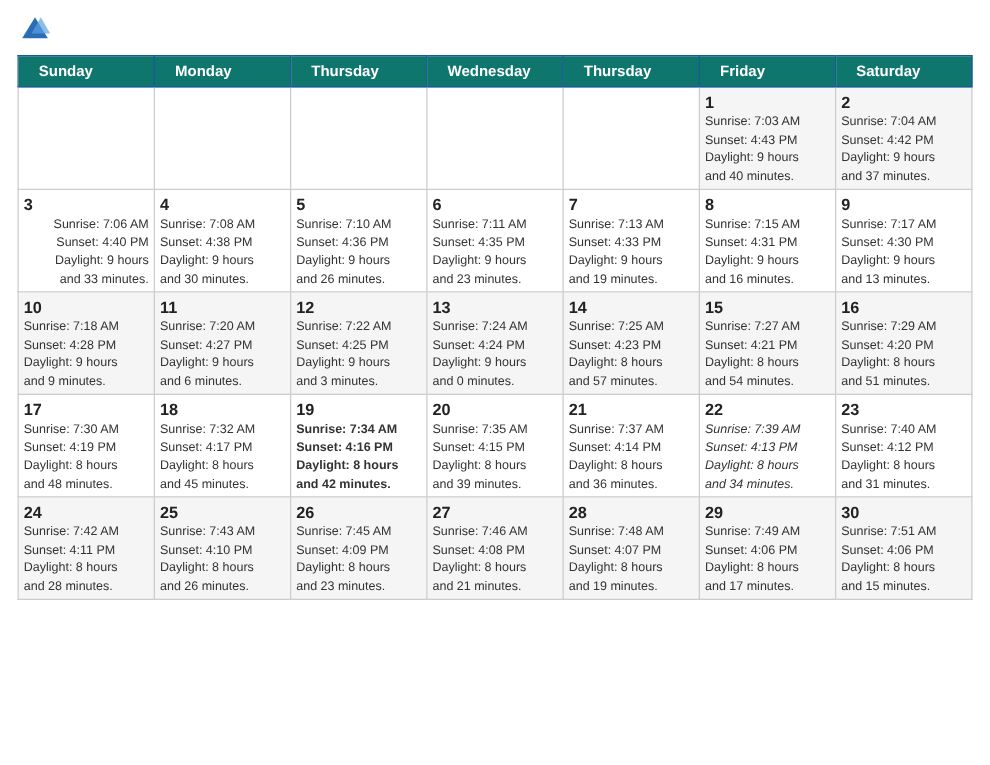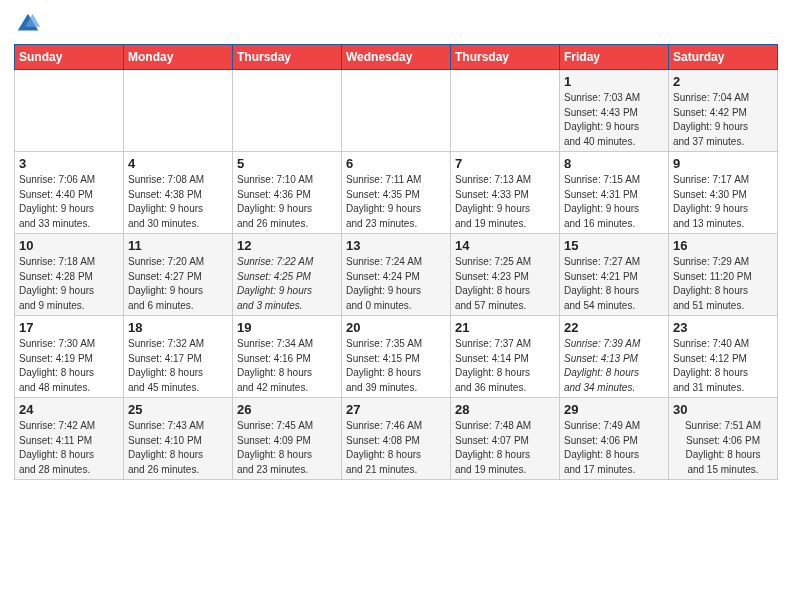--- a/index.html
+++ b/index.html
@@ -56,25 +56,25 @@
     .location {
       font-size: 15px;
       color: #444;
     }
     table {
       width: 100%;
       border-collapse: collapse;
       table-layout: fixed;
     }
     thead tr th {
-      background-color: #ef4444;
+      background-color: #0f766e;
       color: #fff;
       font-size: 12px;
       font-weight: bold;
-      padding: 5px 4px;
+      padding: 5px 16px;
       text-align: left;
       border: 1px solid #1a5a9a;
     }
     tbody tr td {
       vertical-align: top;
       font-size: 10px;
       color: #222;
       padding: 4px 4px 2px 4px;
       border: 1px solid #ccc;
       height: 82px;
@@ -149,21 +149,21 @@
             <span class="day-num">2</span>
             <div class="day-info" style="white-space: pre-line;">Sunrise: 7:04 AM
 Sunset: 4:42 PM
 Daylight: 9 hours
 and 37 minutes.</div>
           </td>
         </tr>
         <tr>
           <td>
             <span class="day-num">3</span>
-            <div class="day-info" style="white-space: pre-line;">Sunrise: 7:06 AM
+            <div class="day-info" style="white-space: pre-line; text-align: right;">Sunrise: 7:06 AM
 Sunset: 4:40 PM
 Daylight: 9 hours
 and 33 minutes.</div>
           </td>
           <td>
             <span class="day-num">4</span>
             <div class="day-info" style="white-space: pre-line;">Sunrise: 7:08 AM
 Sunset: 4:38 PM
 Daylight: 9 hours
 and 30 minutes.</div>
@@ -214,21 +214,21 @@
           </td>
           <td>
             <span class="day-num">11</span>
             <div class="day-info" style="white-space: pre-line;">Sunrise: 7:20 AM
 Sunset: 4:27 PM
 Daylight: 9 hours
 and 6 minutes.</div>
           </td>
           <td>
             <span class="day-num">12</span>
-            <div class="day-info" style="white-space: pre-line; font-style: italic;">Sunrise: 7:22 AM
+            <div class="day-info" style="white-space: pre-line;">Sunrise: 7:22 AM
 Sunset: 4:25 PM
 Daylight: 9 hours
 and 3 minutes.</div>
           </td>
           <td>
             <span class="day-num">13</span>
             <div class="day-info" style="white-space: pre-line;">Sunrise: 7:24 AM
 Sunset: 4:24 PM
 Daylight: 9 hours
 and 0 minutes.</div>
@@ -243,21 +243,21 @@
           <td>
             <span class="day-num">15</span>
             <div class="day-info" style="white-space: pre-line;">Sunrise: 7:27 AM
 Sunset: 4:21 PM
 Daylight: 8 hours
 and 54 minutes.</div>
           </td>
           <td>
             <span class="day-num">16</span>
             <div class="day-info" style="white-space: pre-line;">Sunrise: 7:29 AM
-Sunset: 11:20 PM
+Sunset: 4:20 PM
 Daylight: 8 hours
 and 51 minutes.</div>
           </td>
         </tr>
         <tr>
           <td>
             <span class="day-num">17</span>
             <div class="day-info" style="white-space: pre-line;">Sunrise: 7:30 AM
 Sunset: 4:19 PM
 Daylight: 8 hours
@@ -265,21 +265,21 @@
           </td>
           <td>
             <span class="day-num">18</span>
             <div class="day-info" style="white-space: pre-line;">Sunrise: 7:32 AM
 Sunset: 4:17 PM
 Daylight: 8 hours
 and 45 minutes.</div>
           </td>
           <td>
             <span class="day-num">19</span>
-            <div class="day-info" style="white-space: pre-line;">Sunrise: 7:34 AM
+            <div class="day-info" style="white-space: pre-line; font-weight: bold;">Sunrise: 7:34 AM
 Sunset: 4:16 PM
 Daylight: 8 hours
 and 42 minutes.</div>
           </td>
           <td>
             <span class="day-num">20</span>
             <div class="day-info" style="white-space: pre-line;">Sunrise: 7:35 AM
 Sunset: 4:15 PM
 Daylight: 8 hours
 and 39 minutes.</div>
@@ -344,21 +344,21 @@
           </td>
           <td>
             <span class="day-num">29</span>
             <div class="day-info" style="white-space: pre-line;">Sunrise: 7:49 AM
 Sunset: 4:06 PM
 Daylight: 8 hours
 and 17 minutes.</div>
           </td>
           <td>
             <span class="day-num">30</span>
-            <div class="day-info" style="white-space: pre-line; text-align: center;">Sunrise: 7:51 AM
+            <div class="day-info" style="white-space: pre-line;">Sunrise: 7:51 AM
 Sunset: 4:06 PM
 Daylight: 8 hours
 and 15 minutes.</div>
           </td>
         </tr>
       </tbody>
   </table>
 </div>
 
 </body></html>

